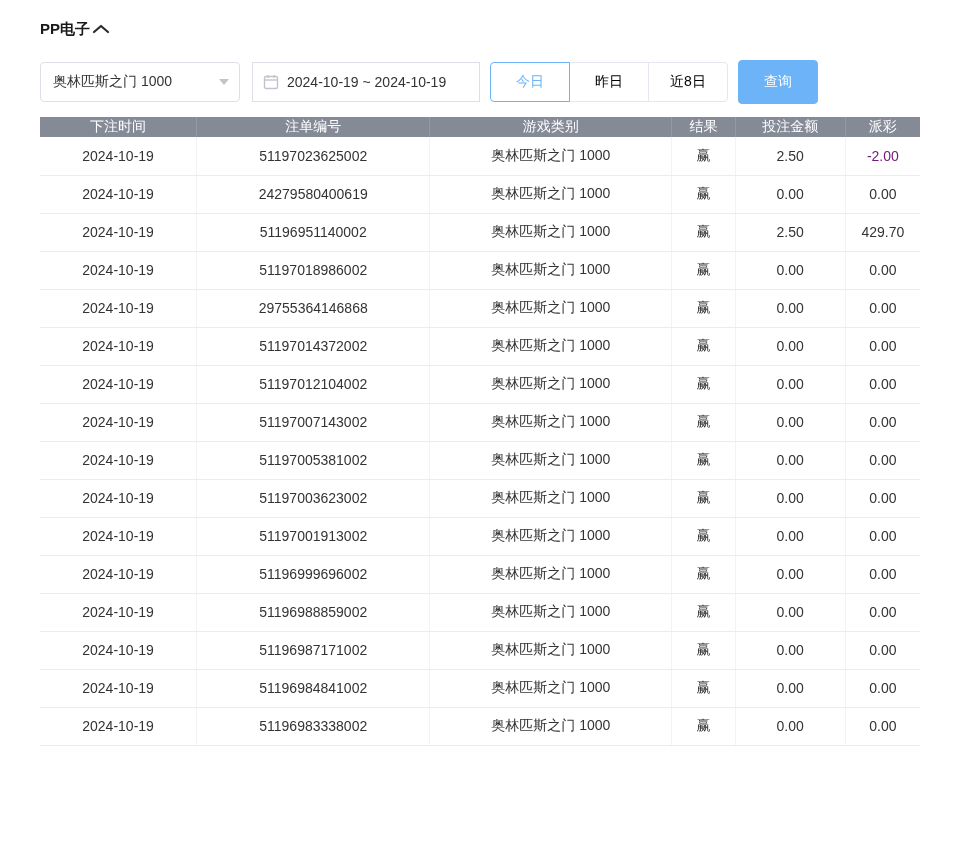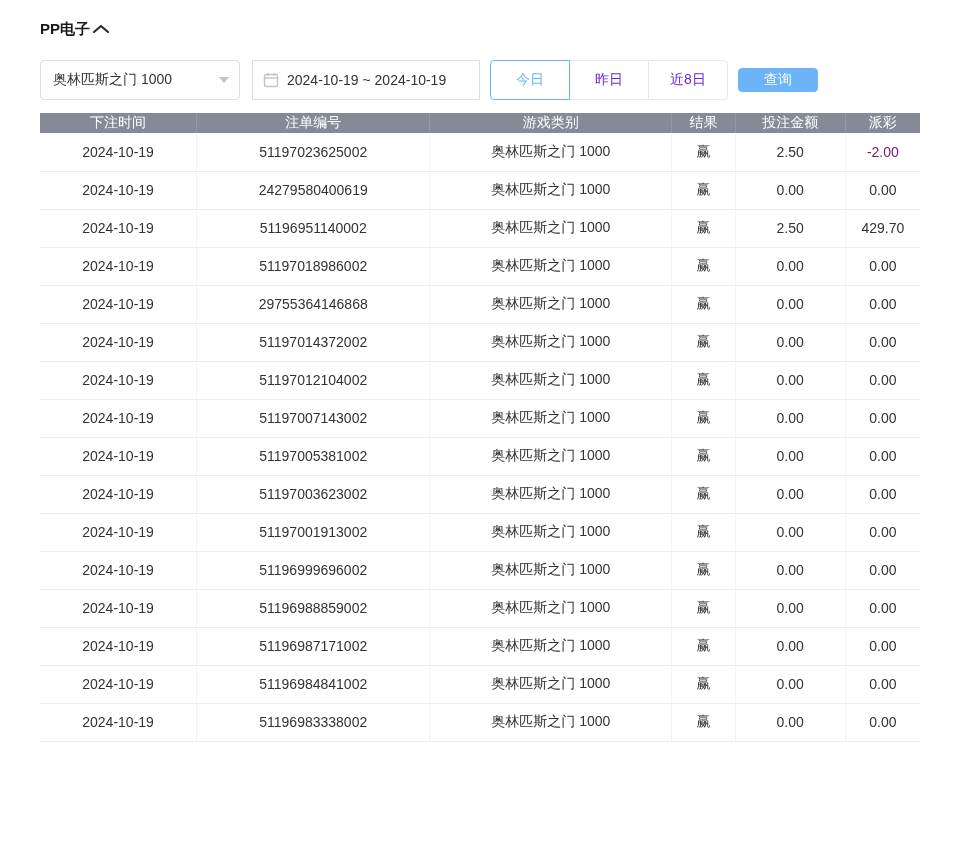--- a/index.html
+++ b/index.html
@@ -18,26 +18,26 @@
     display: flex; align-items: center; justify-content: space-between; padding: 0 10px 0 12px;
     cursor: pointer; background: #fff; margin-right: 12px; }
   .select-box .value { color: #333; }
   .caret-down { width: 0; height: 0; border-left: 5px solid transparent; border-right: 5px solid transparent;
     border-top: 6px solid #c0c4cc; }
   .date-box { width: 228px; height: 40px; border: 1px solid #dcdfe6; border-radius: 0;
     display: flex; align-items: center; padding: 0 10px; cursor: pointer; background: #fff; margin-right: 10px; }
   .date-box .cal { margin-right: 8px; line-height: 0; }
   .btn-group { display: flex; margin-right: 10px; }
   .quick-btn { width: 80px; height: 40px; background: #fff; border: 1px solid #e4e7ed;
-    color: #6d28d9; font-size: 14px; cursor: pointer; font-family: inherit; }
+    color: #000000; font-size: 14px; cursor: pointer; font-family: inherit; }
   .quick-btn + .quick-btn { margin-left: -1px; }
   .quick-btn:first-child { border-radius: 4px 0 0 4px; }
   .quick-btn:last-child { border-radius: 0 4px 4px 0; }
   .quick-btn.active { color: #6db3f8; border-color: #6db3f8; position: relative; z-index: 1; }
-  .search-btn { width: 80px; height: 24px; background: #6db3f8; border: 1px solid #6db3f8;
+  .search-btn { width: 80px; height: 44px; background: #6db3f8; border: 1px solid #6db3f8;
     border-radius: 4px; color: #fff; font-size: 14px; cursor: pointer; font-family: inherit; }
 
   
   table { width: 100%; border-collapse: collapse; table-layout: fixed; }
   .summary-table { margin-top: 22px; }
   .summary-table th { background: #f0f1f3; height: 40px; font-weight: 400; color: #333;
     text-align: center; border-right: 2px solid #fff; }
   .summary-table th:last-child { border-right: none; }
   .summary-table td { background: #fff; height: 40px; text-align: center; color: #333;
     border-bottom: 1px solid #f0f0f0; border-right: 1px solid #f5f5f5; }

